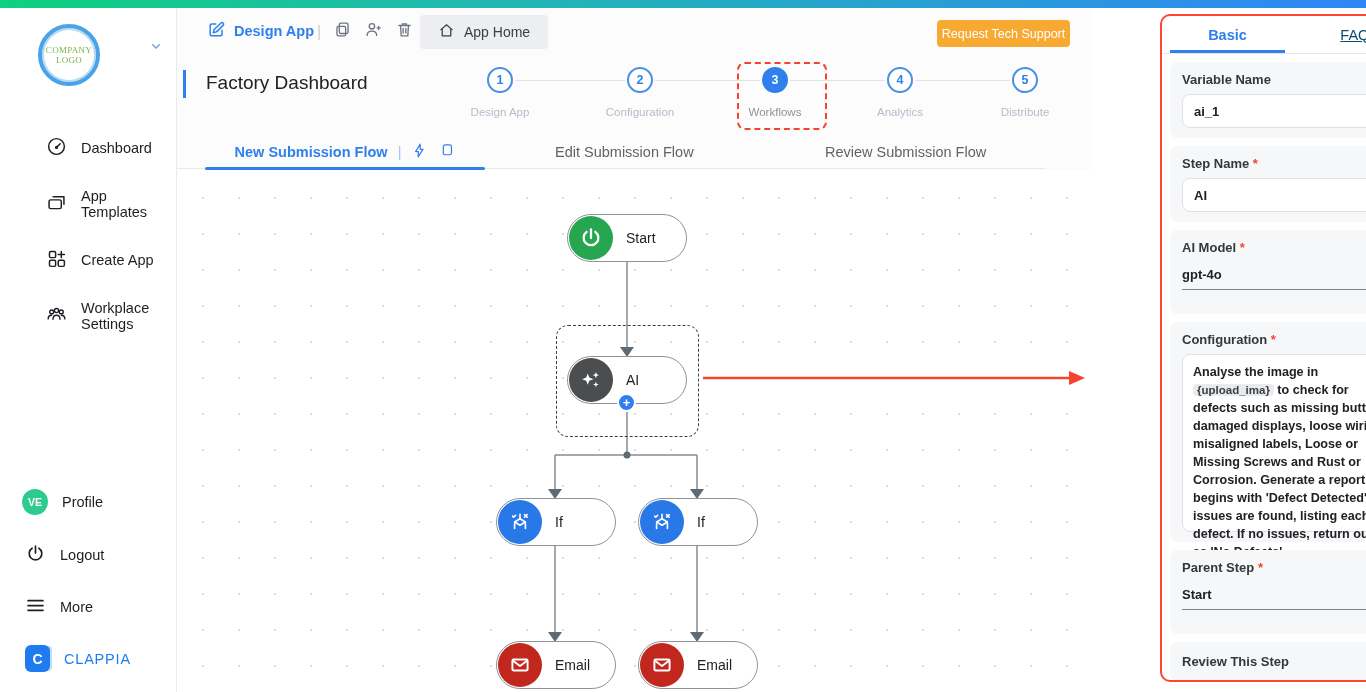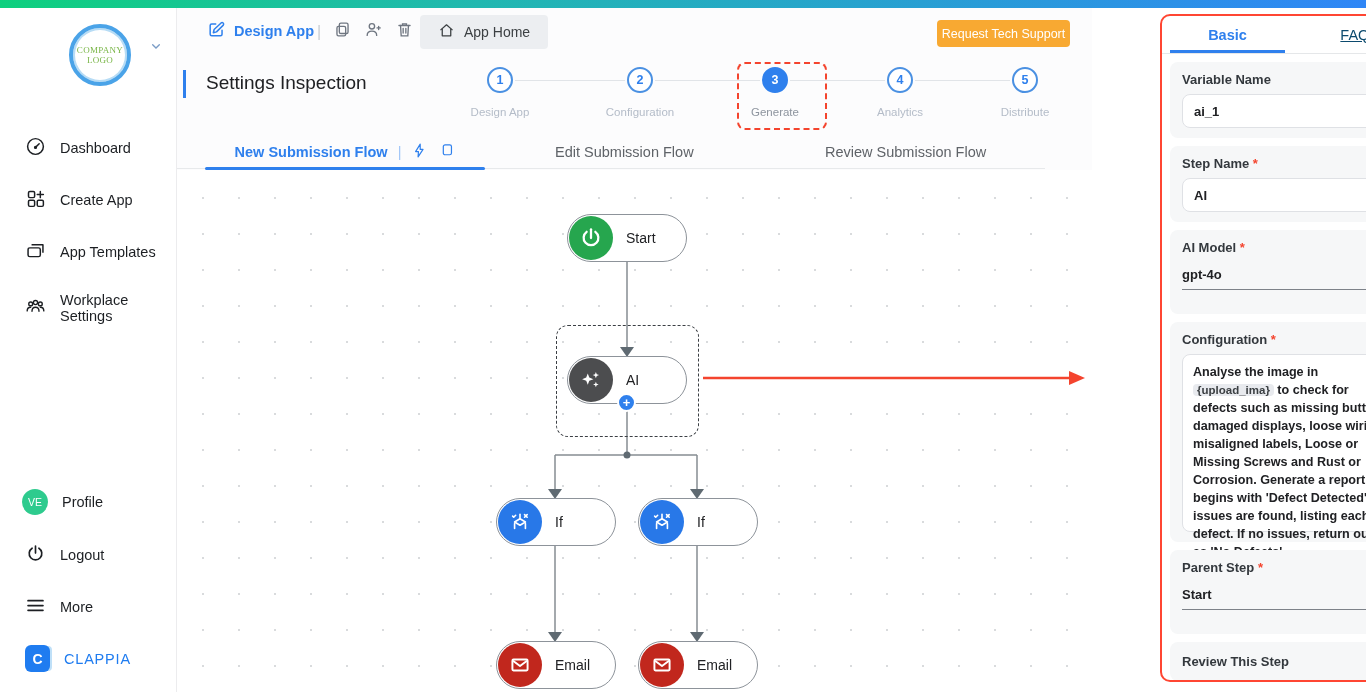--- a/index.html
+++ b/index.html
@@ -6,33 +6,33 @@
   body { font-family:"Liberation Sans", sans-serif; background:#fff; }
   #app { position:relative; width:1366px; height:692px; overflow:hidden; background:#fff; }
 
   
   .grad-bar { position:absolute; left:0; top:0; width:1366px; height:8px;
     background:linear-gradient(90deg,#0ed07e 0%,#21b8b0 35%,#2f86f6 100%); }
 
   
   .sidebar { position:absolute; left:0; top:8px; width:177px; height:684px;
     background:#fff; border-right:1px solid #ececee; display:flex; flex-direction:column; }
-  .logo-row { position:relative; height:108px;margin-left:31px; }
+  .logo-row { position:relative; height:108px; }
   .company-logo { position:absolute; left:38px; top:16px; width:62px; height:62px; border-radius:50%;
     border:4px solid #4aa3e8; box-shadow:inset 0 0 0 2px #b7dcf5; display:flex; flex-direction:column;
     align-items:center; justify-content:center; color:#7ab648; font-family:"Liberation Serif",serif;
     font-size:9px; letter-spacing:.3px; text-align:center; line-height:10px; }
   .side-chevron { position:absolute; right:12px; top:30px; width:16px; height:16px; cursor:pointer; }
-  .nav { margin-top:6px; }
+  .nav { margin-top:6px;margin-left:21px; }
   .side-item { display:flex; align-items:center; gap:14px; padding:14px 0 14px 25px; cursor:pointer;
     font-size:14.5px; color:#1c1f23; }
   .side-item svg { width:21px; height:21px; flex:0 0 21px; }
   .side-spacer { flex:1; }
   .avatar { width:26px; height:26px; border-radius:50%; background:#2ecb8e; color:#fff; font-size:10.5px;
-    font-weight:normal; display:flex; align-items:center; justify-content:center; margin-left:-3px;text-align:right; }
+    font-weight:bold; display:flex; align-items:center; justify-content:center; margin-left:-3px;text-align:right; }
   .brand-row { display:flex; align-items:center; gap:12px; padding:12px 0 20px 25px; }
   .clappia-mark { position:relative; width:27px; height:27px; }
   .clappia-page { position:absolute; left:8px; top:1px; width:19px; height:25px; background:#bfe0f8; border-radius:4px; }
   .clappia-sq { position:absolute; left:0; top:0; width:25px; height:27px; background:#1f7cf0; border-radius:6px;
     color:#fff; font-weight:bold; font-size:14px; display:flex; align-items:center; justify-content:center; }
   .brand-text { color:#1f7cf0; font-weight:normal; font-size:14.5px; letter-spacing:.8px;text-align:center; }
 
   
   .main { position:absolute; left:177px; top:8px; width:915px; height:604px; background:#fcfcfd; }
 
@@ -144,34 +144,34 @@
   <div class="nav">
     <div class="side-item">
       <span><svg viewBox="0 0 24 24" fill="none" stroke="#1c1f23" stroke-width="1.7" stroke-linecap="round">
               <circle cx="12" cy="12" r="9"></circle>
               <path d="M12 13l4.2-4.2"></path>
               <circle cx="12" cy="13" r="1" fill="#1c1f23"></circle>
             </svg></span>
       <span>Dashboard</span>
     </div>
     <div class="side-item">
+      <span><svg viewBox="0 0 24 24" fill="none" stroke="#1c1f23" stroke-width="1.7" stroke-linejoin="round">
+              <rect x="3.5" y="9" width="14" height="10" rx="2"></rect>
+              <path d="M7.5 5.5h13v9"></path>
+            </svg></span>
+      <span>App Templates</span>
+    </div>
+    <div class="side-item">
       <span><svg viewBox="0 0 24 24" fill="none" stroke="#1c1f23" stroke-width="1.7" stroke-linecap="round">
               <rect x="4" y="4" width="7" height="7" rx="1.5"></rect>
               <rect x="4" y="14" width="7" height="7" rx="1.5"></rect>
               <rect x="14" y="14" width="7" height="7" rx="1.5"></rect>
               <path d="M17.5 4v7M14 7.5h7"></path>
             </svg></span>
       <span>Create App</span>
-    </div>
-    <div class="side-item">
-      <span><svg viewBox="0 0 24 24" fill="none" stroke="#1c1f23" stroke-width="1.7" stroke-linejoin="round">
-              <rect x="3.5" y="9" width="14" height="10" rx="2"></rect>
-              <path d="M7.5 5.5h13v9"></path>
-            </svg></span>
-      <span>App Templates</span>
     </div>
     <div class="side-item">
       <span><svg viewBox="0 0 24 24" fill="none" stroke="#1c1f23" stroke-width="1.6" stroke-linecap="round">
               <circle cx="6.5" cy="9" r="2.2"></circle>
               <circle cx="12" cy="7.5" r="2.4"></circle>
               <circle cx="17.5" cy="9" r="2.2"></circle>
               <path d="M2.5 17c0-2.6 2-4.1 4-4.1M21.5 17c0-2.6-2-4.1-4-4.1M8 17.5c0-3 1.8-4.6 4-4.6s4 1.6 4 4.6"></path>
             </svg></span>
       <span>Workplace Settings</span>
     </div>
@@ -235,39 +235,39 @@
               <path d="M3.5 11.5L12 4l8.5 7.5"></path>
               <path d="M6 9.5V19.5h12V9.5"></path>
             </svg></span>
       <span>App Home</span>
     </div>
     <button class="req-btn">Request Tech Support</button>
   </div>
 
   <div class="title-row">
     <div class="title-accent"></div>
-    <div class="page-title">Settings Inspection</div>
+    <div class="page-title">Factory Dashboard</div>
   </div>
 
   <div class="stepper">
     <div class="step-line" style="left:338px; width:110px;"></div>
     <div class="step-line" style="left:478px; width:105px;"></div>
     <div class="step-line" style="left:613px; width:95px;"></div>
     <div class="step-line" style="left:738px; width:95px;"></div>
     <div class="step" style="left:268px; top:7px;">
       <div class="step-circle">1</div>
       <div class="step-label">Design App</div>
     </div>
     <div class="step" style="left:408px; top:7px;">
       <div class="step-circle">2</div>
       <div class="step-label">Configuration</div>
     </div>
     <div class="step active" style="left:543px; top:7px;">
       <div class="step-circle">3</div>
-      <div class="step-label" style="color:#8d949e;">Generate</div>
+      <div class="step-label" style="color:#8d949e;">Workflows</div>
     </div>
     <div class="step" style="left:668px; top:7px;">
       <div class="step-circle">4</div>
       <div class="step-label">Analytics</div>
     </div>
     <div class="step" style="left:793px; top:7px;">
       <div class="step-circle">5</div>
       <div class="step-label">Distribute</div>
     </div>
     <div class="step3-box"></div>

